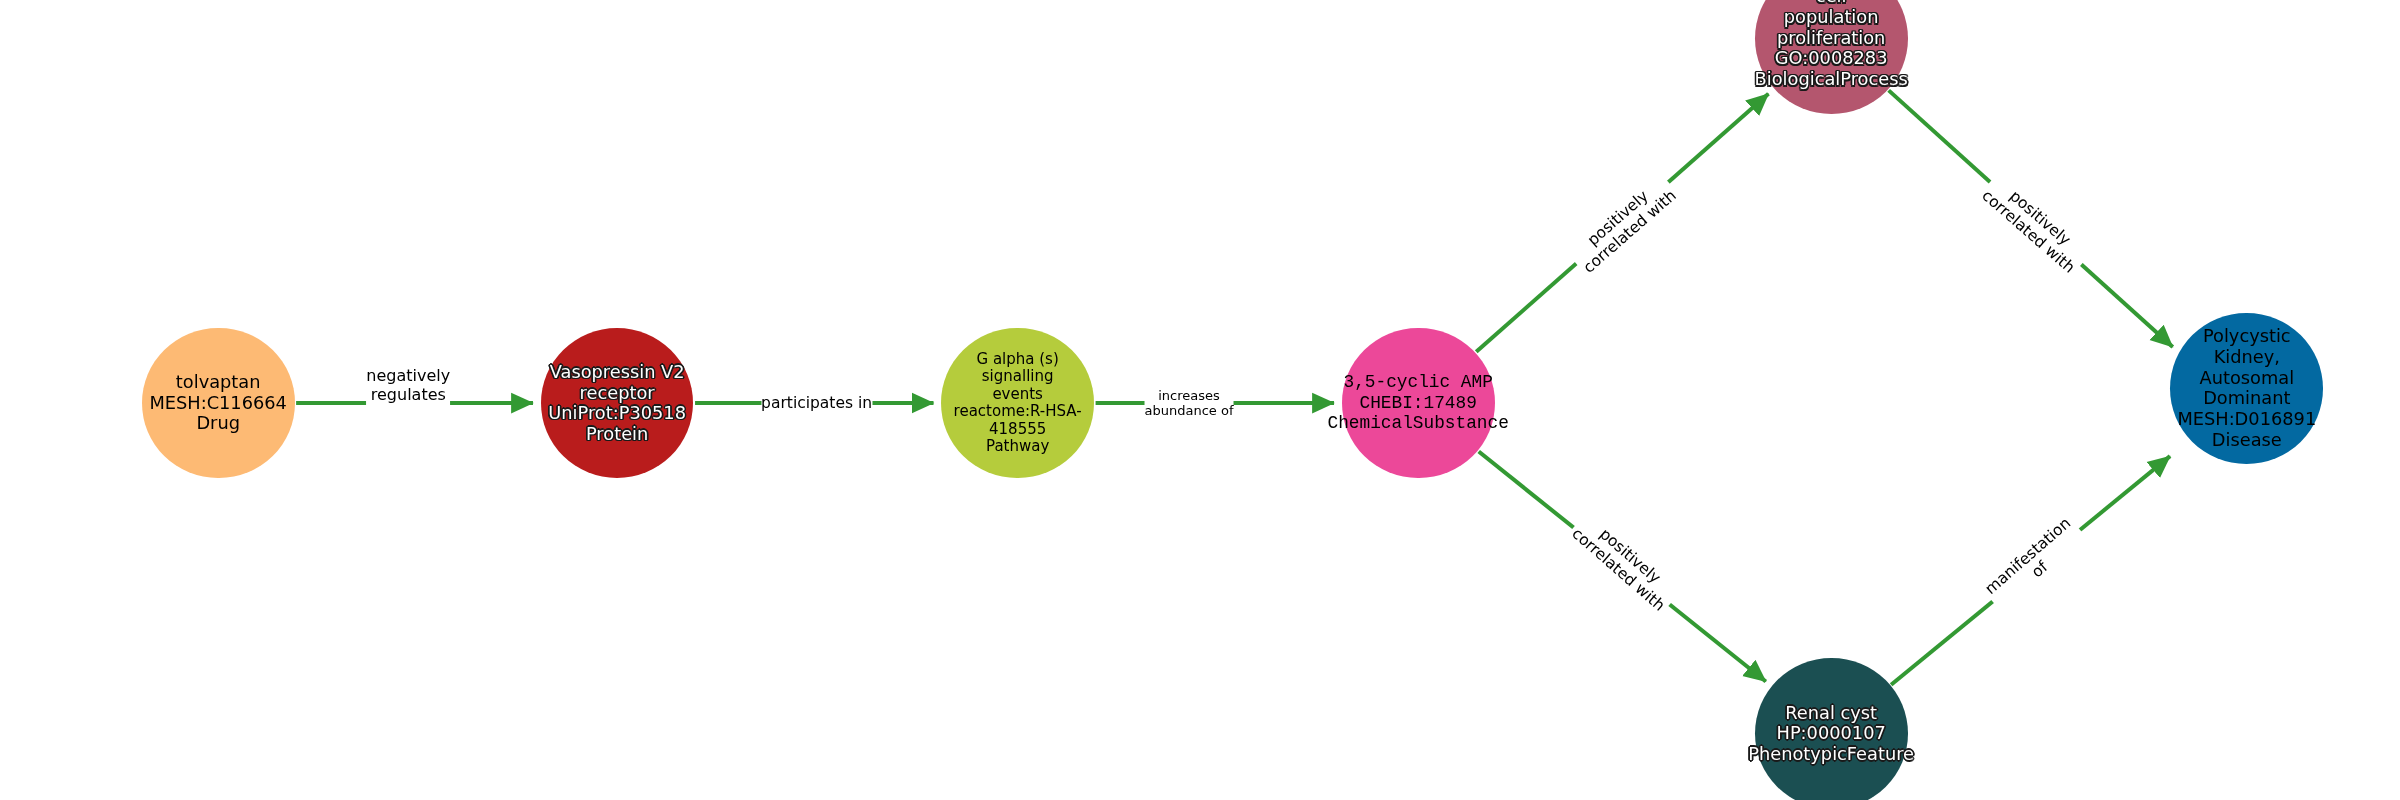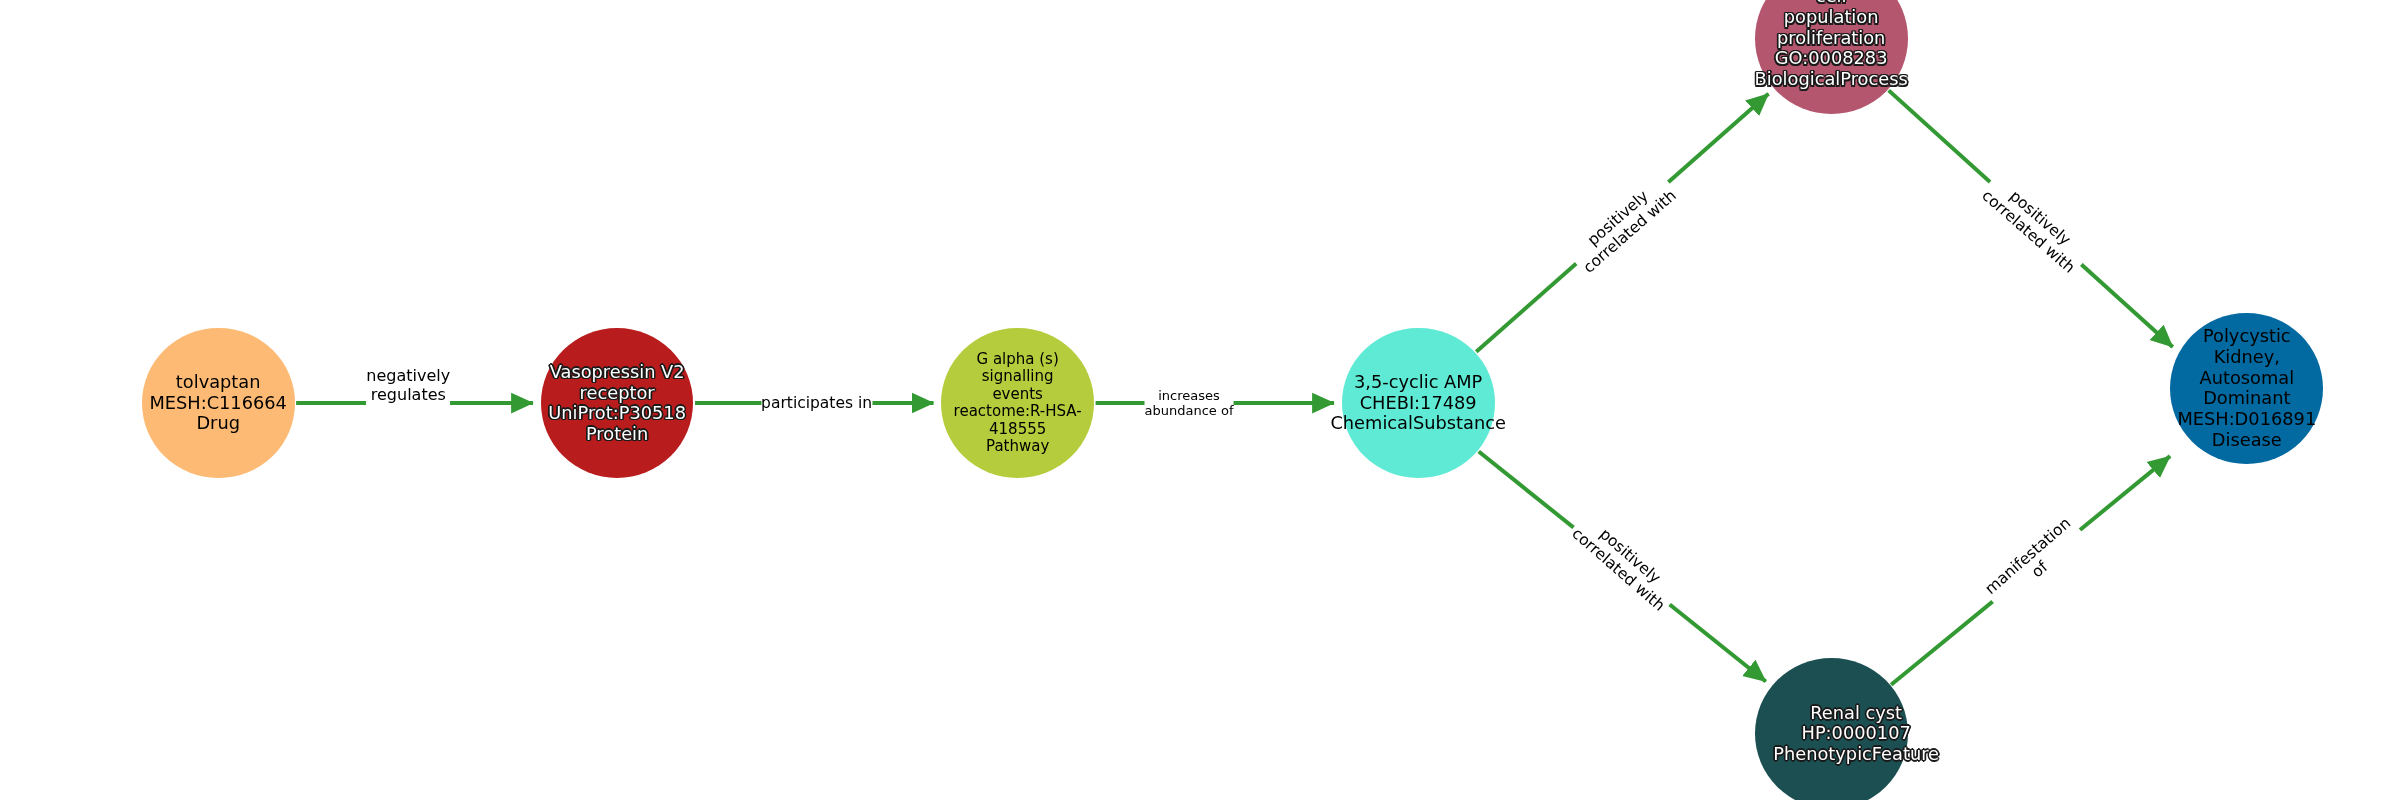--- a/index.html
+++ b/index.html
@@ -105,42 +105,42 @@
 Protein</div>
       </div>
       <div class="node-group" style="width: 152.727px; height: 150.769px; left: 941.299px; top: 327.692px; background: rgb(181, 204, 60);">
         <div class="node-label label-dark" style="font-size: 15px;">G alpha (s)
 signalling
 events
 reactome:R-HSA-
 418555
 Pathway</div>
       </div>
-      <div class="node-group" style="width: 152.727px; height: 150.769px; left: 1341.82px; top: 327.692px; background: #5eead4;">
+      <div class="node-group" style="width: 152.727px; height: 150.769px; left: 1341.82px; top: 327.692px; background: #ec4899; font-family: Liberation Mono, monospace;">
         <div class="node-label label-dark" style="font-size: 17.8px;">3,5-cyclic AMP
 CHEBI:17489
 ChemicalSubstance</div>
       </div>
       <div class="node-group" style="width: 152.727px; height: 150.769px; left: 1754.81px; top: -36.9231px; background: rgb(180, 86, 110);">
         <div class="node-label label-light" style="font-size: 17.8px;">cell
 population
 proliferation
 GO:0008283
 BiologicalProcess</div>
       </div>
       <div class="node-group" style="width: 152.727px; height: 150.769px; left: 2158.44px; top: 313px; background: #0369a1; margin-left: 12px;">
         <div class="node-label label-dark" style="font-size: 17.8px;">Polycystic
 Kidney,
 Autosomal
 Dominant
 MESH:D016891
 Disease</div>
       </div>
       <div class="node-group" style="width: 152.727px; height: 150.769px; left: 1754.81px; top: 658.462px; background: rgb(27, 79, 82);">
-        <div class="node-label label-light" style="font-size: 17.8px; margin-left: 25px;">Renal cyst
+        <div class="node-label label-light" style="font-size: 17.8px;">Renal cyst
 HP:0000107
 PhenotypicFeature</div>
       </div>
     </div>
   <div id="edge-labels-container">
       <div class="edge-label" style="font-size: 16px; left: 408.312px; top: 386px; transform: translate(-50%, -50%) rotate(0deg);">negatively
 regulates</div>
       <div class="edge-label" style="font-size: 15.5px; left: 816.623px; top: 403.077px; transform: translate(-50%, -50%) rotate(0deg); text-align: right;">participates in</div>
       <div class="edge-label" style="font-size: 13px; left: 1189px; top: 403.077px; transform: translate(-50%, -50%) rotate(0deg);">increases
 abundance of</div>

